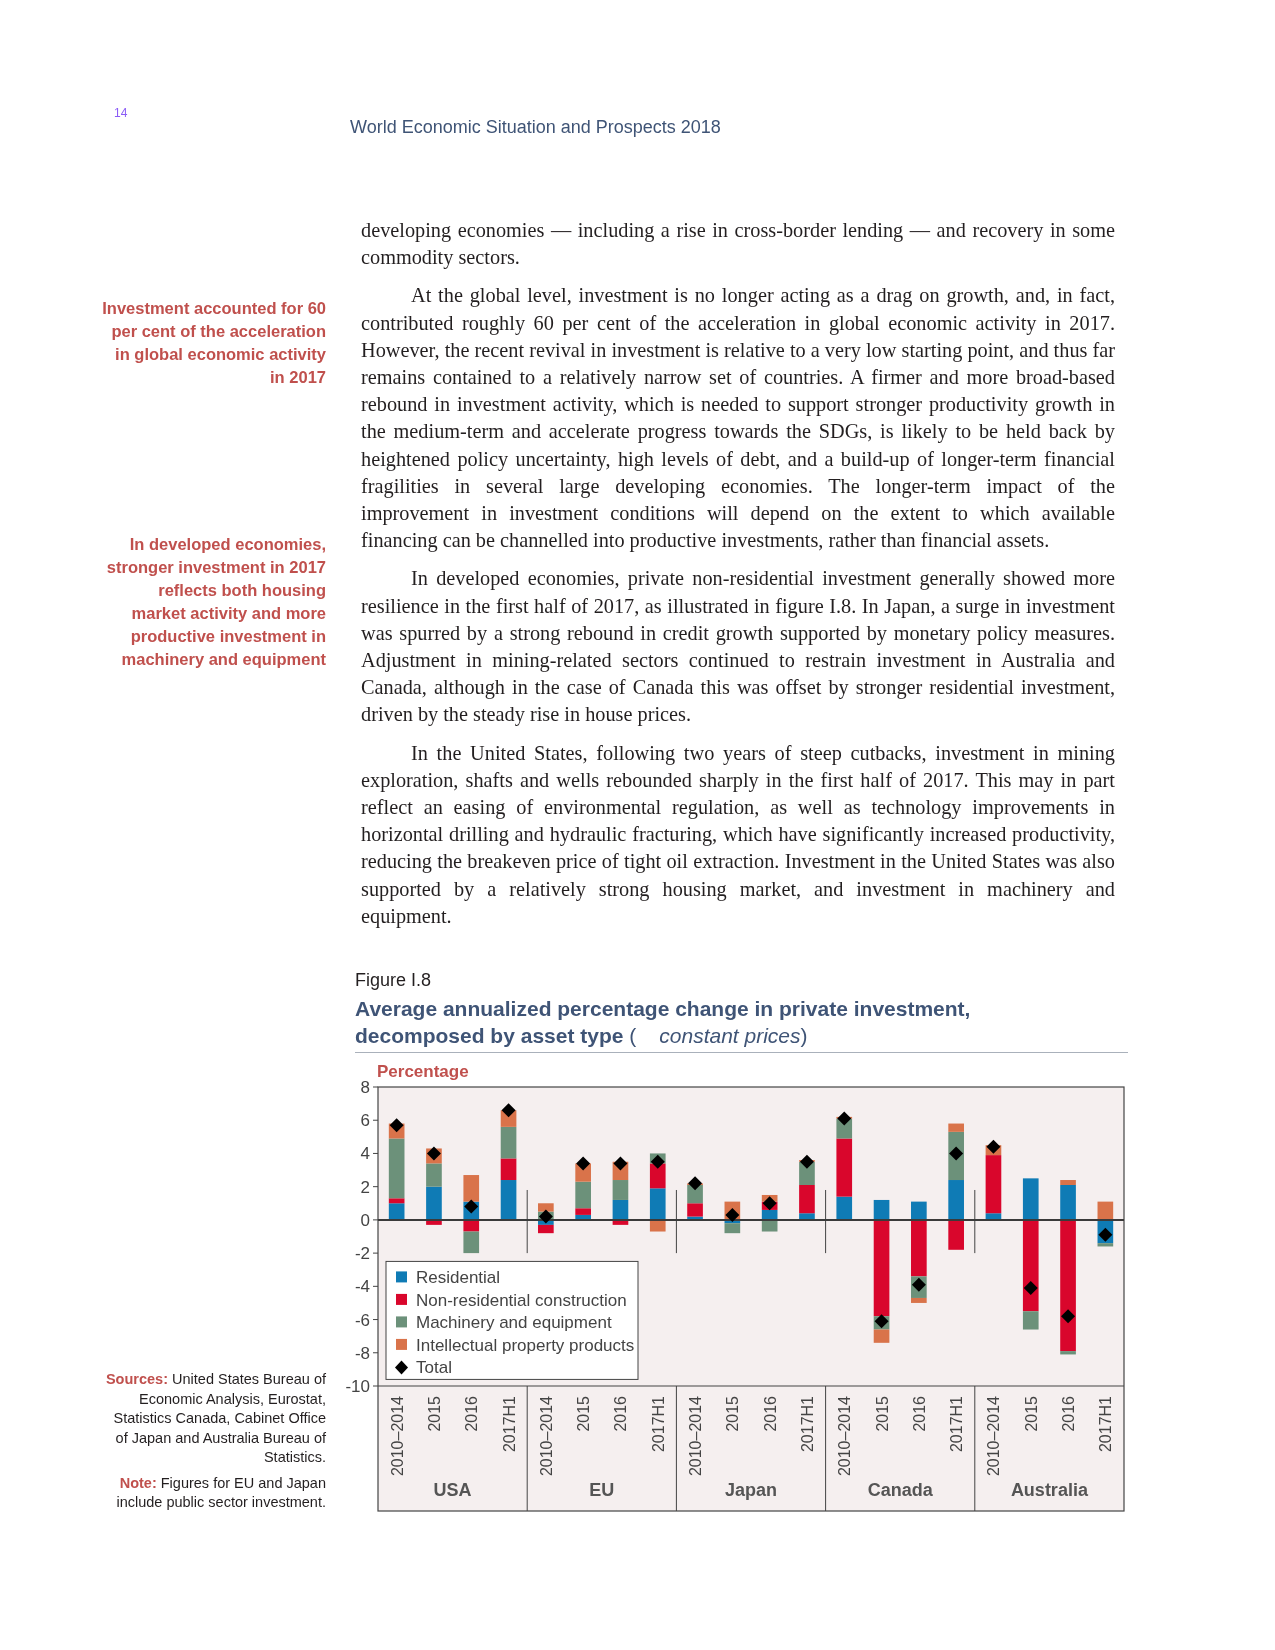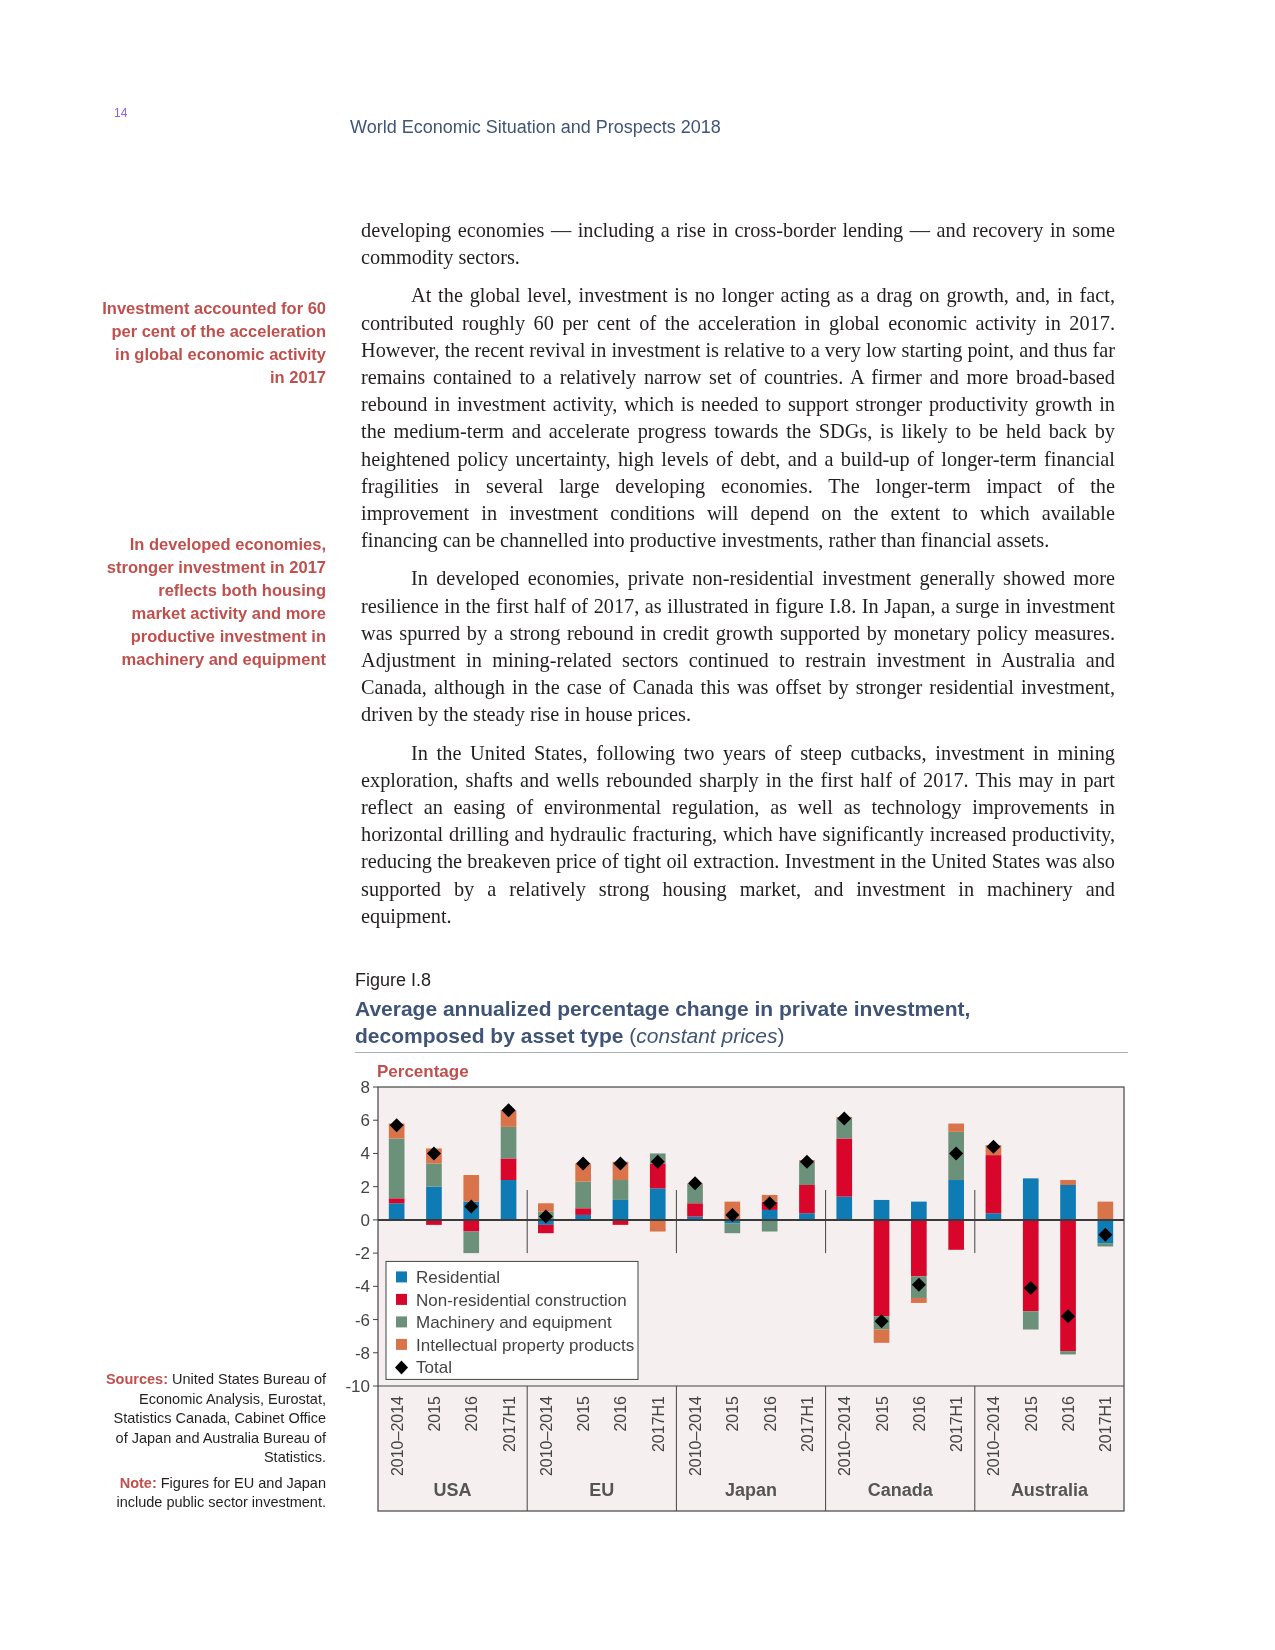--- a/index.html
+++ b/index.html
@@ -6,21 +6,21 @@
   body{width:1275px;height:1650px;position:relative;overflow:hidden;font-family:"Liberation Sans",sans-serif;color:#231f20;}
   .page-num{position:absolute;left:114px;top:106px;font-size:12px;color:#8b5cf6;}
   .running-head{position:absolute;left:350px;top:117px;font-size:18px;color:#3f5476;}
   .body-text{position:absolute;left:350px;top:206px;width:776px;font-family:"Liberation Serif",serif;font-size:20.3px;line-height:27.2px;text-align:justify;}
   .body-text p{margin:11px;text-indent:50px;}
   .body-text p.first{text-indent:0;}
   .margin-note{position:absolute;left:100px;width:226px;text-align:right;font-weight:bold;color:#c0504d;font-size:16.5px;line-height:23px;}
   .fig-label{position:absolute;left:355px;top:970px;font-size:18px;color:#231f20;}
   .fig-title{position:absolute;left:355px;top:995px;width:720px;font-size:21px;line-height:27px;font-weight:bold;color:#3f5476;}
   .fig-title .sub{font-weight:normal;}
-  .fig-title .sub i{font-style:italic;}
+  .fig-title .sub i{font-style:italic;margin-left:23px;}
   .fig-rule{position:absolute;left:355px;top:1052px;width:773px;height:1px;background:#aab1bb;}
   .sources{position:absolute;left:100px;top:1370px;width:226px;text-align:right;font-size:14.5px;line-height:19.5px;color:#231f20;}
   .sources .lbl{color:#c0504d;font-weight:bold;}
   svg text{font-family:"Liberation Sans",sans-serif;}
 </style>
 </head>
 <body>
 
 <div class="page-num">14</div>
 <div class="running-head">World Economic Situation and Prospects 2018</div>

